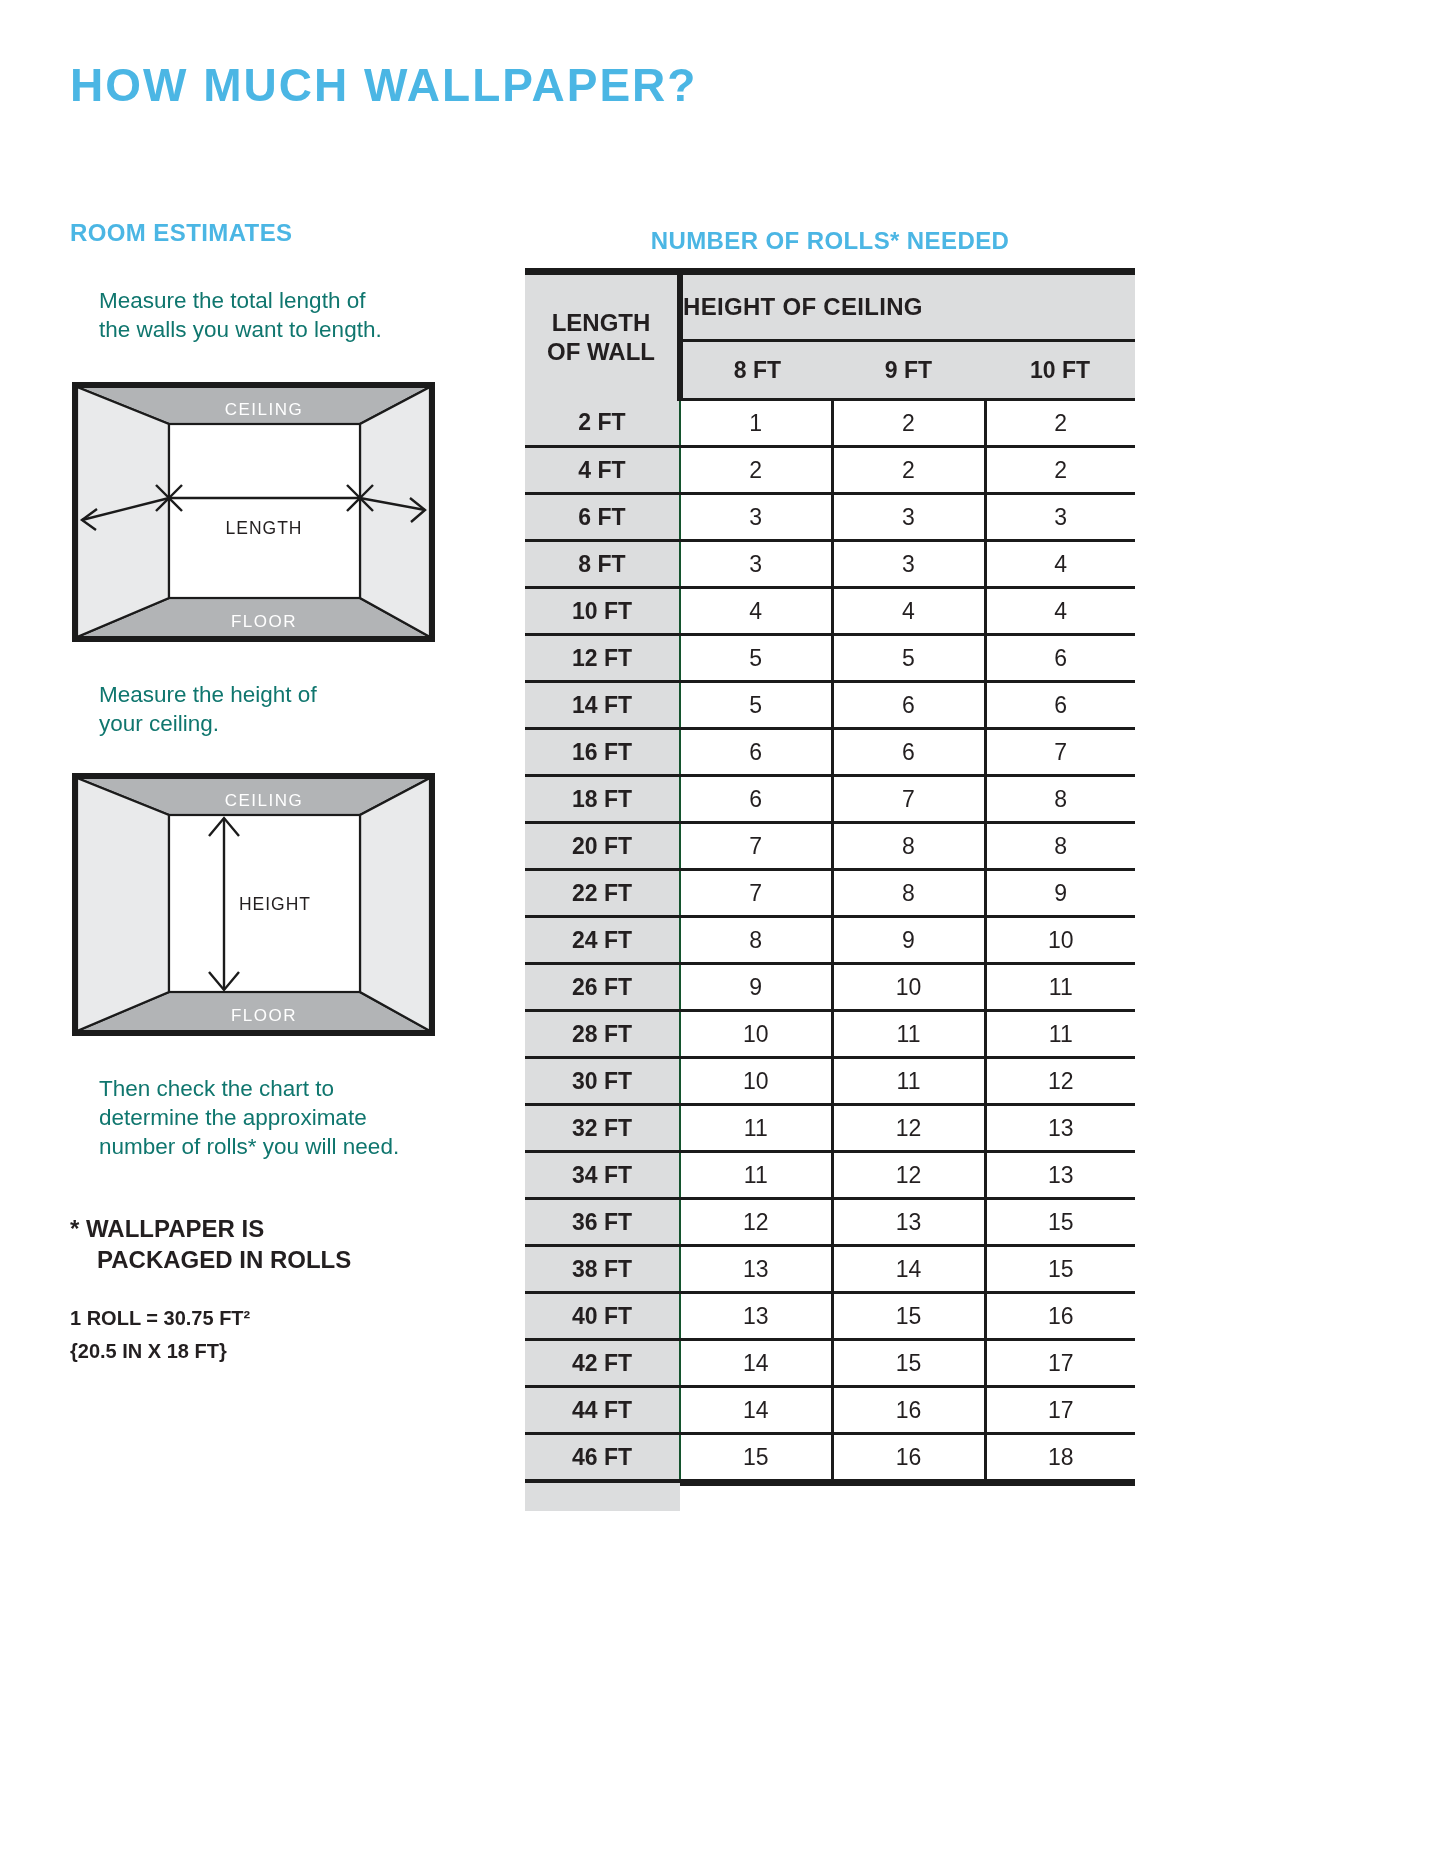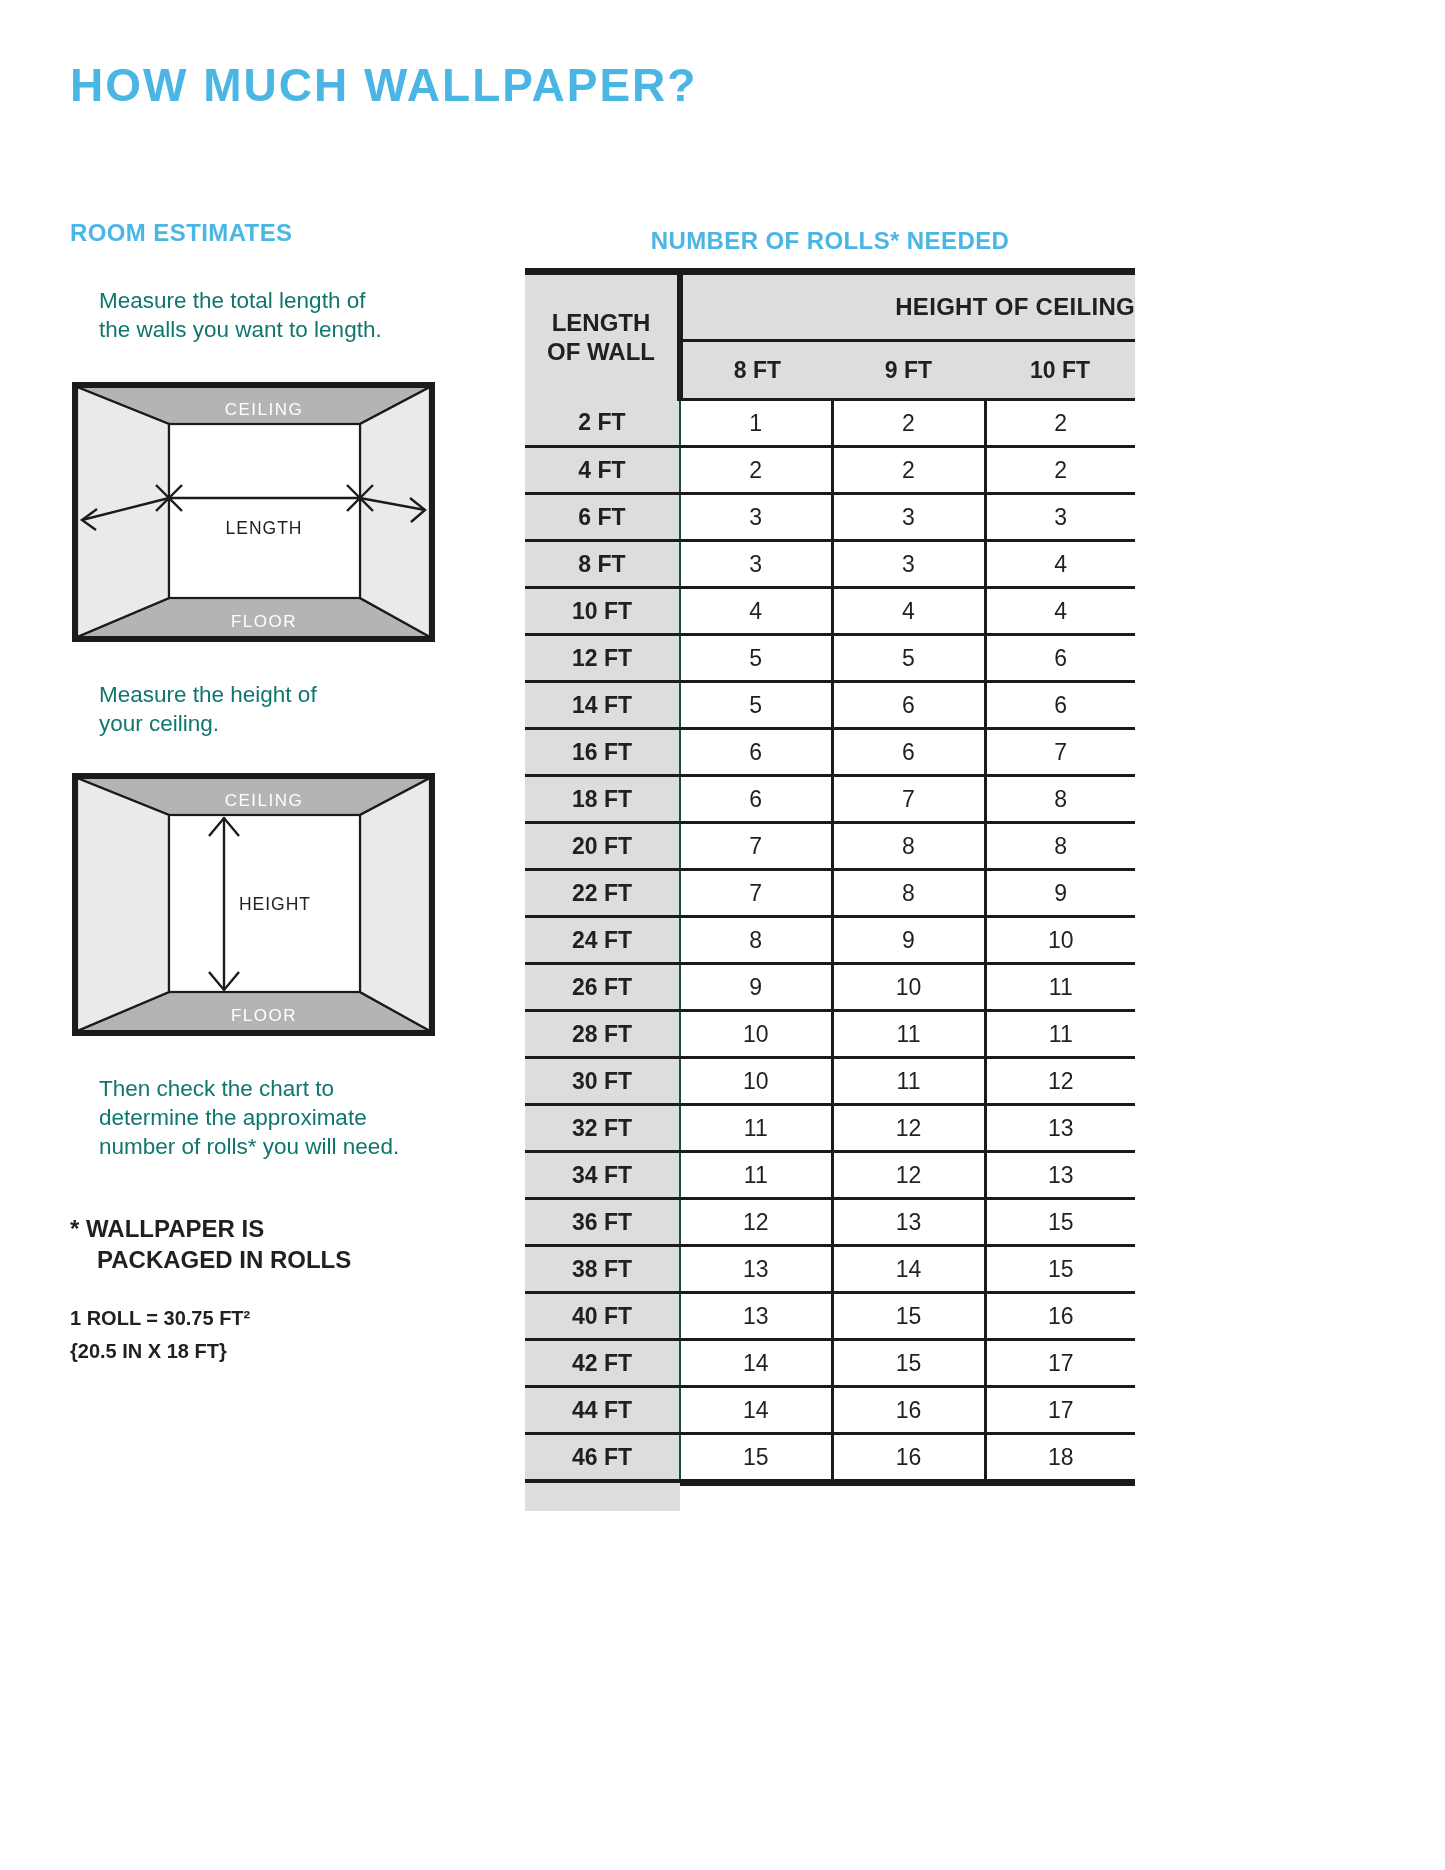--- a/index.html
+++ b/index.html
@@ -32,21 +32,21 @@
     border-collapse:collapse;table-layout:fixed;
     border-top:7px solid #1b1b1b;
   }
   table.rolls th,table.rolls td{padding:0;}
   .corner-th{
     background:#dcddde;border-right:6px solid #1b1b1b;
     font-size:24px;font-weight:bold;line-height:29px;text-align:center;vertical-align:middle;
   }
   .colhead-th{
     background:#dcddde;font-size:24px;font-weight:bold;height:64px;
-    border-bottom:3px solid #1b1b1b;text-align:right;vertical-align:middle;letter-spacing:.3px;
+    border-bottom:3px solid #1b1b1b;text-align:left;vertical-align:middle;letter-spacing:.3px;
   }
   tr.subhead th{
     background:#dcddde;font-size:23px;font-weight:bold;height:56px;
     border-bottom:3px solid #1b1b1b;text-align:center;vertical-align:middle;
   }
   tbody th{
     background:#dcddde;font-size:23px;font-weight:bold;height:44px;
     border-right:2px solid #14532d;border-bottom:3px solid #1b1b1b;
     text-align:center;vertical-align:middle;
   }

